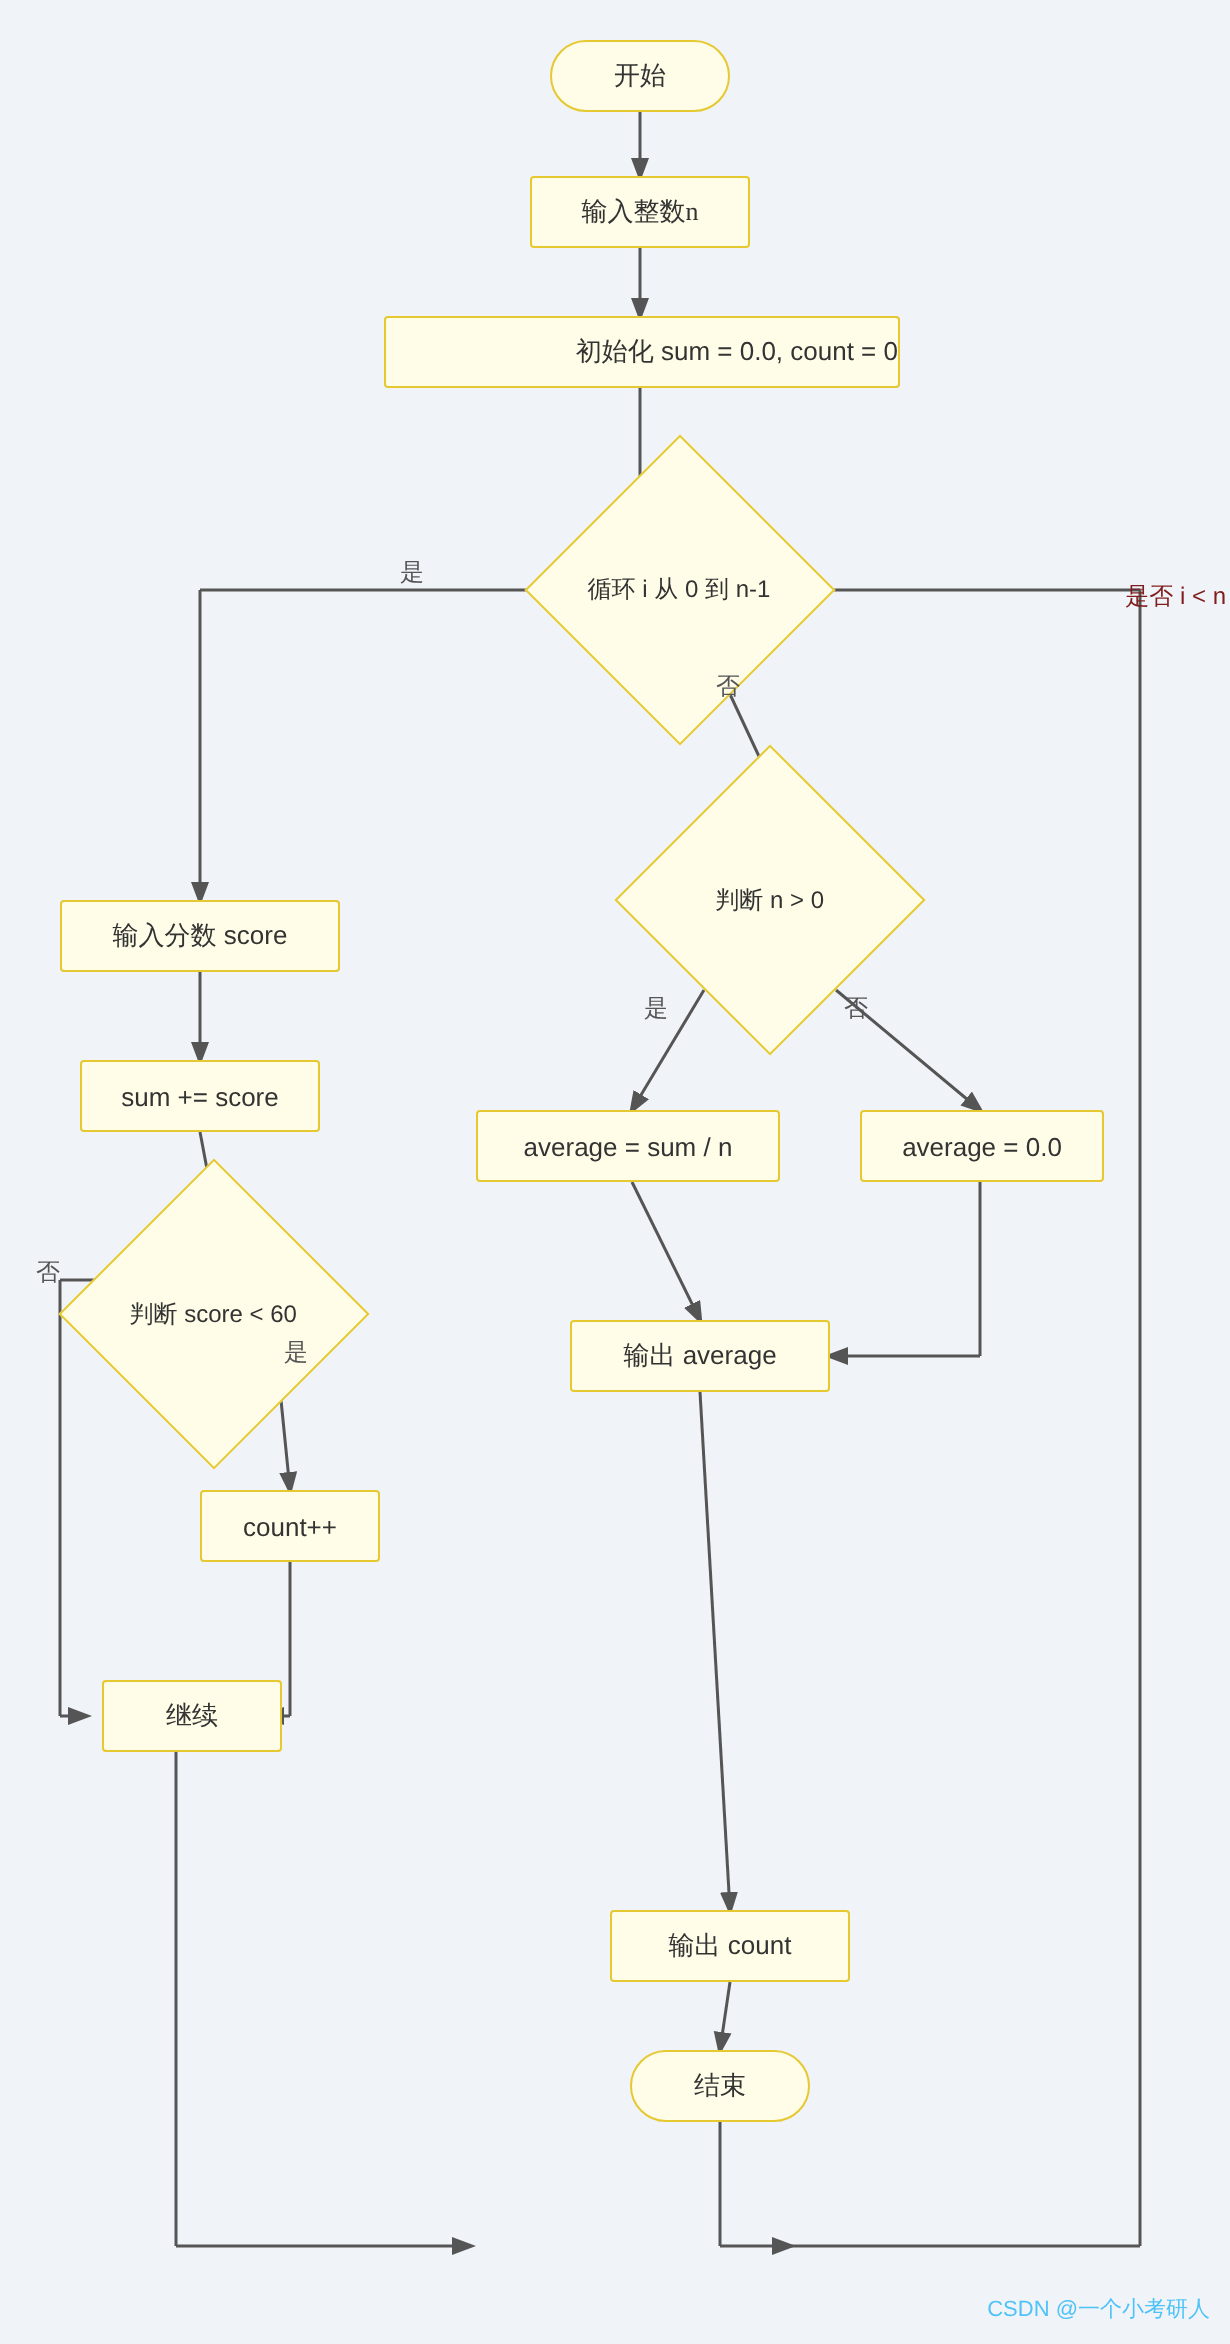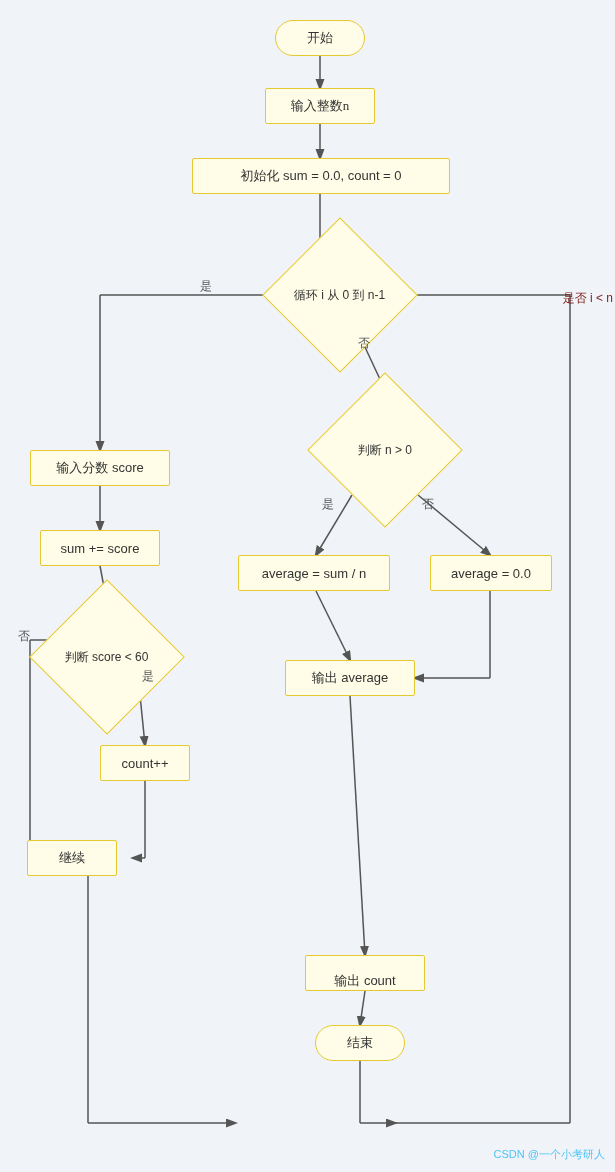--- a/index.html
+++ b/index.html
@@ -138,21 +138,21 @@
   </svg>
 
   <div class="node rect-node" style="left:275px; top:20px; width:90px; height:36px; border-radius:18px;">
     <span>开始</span>
   </div>
 
   <div class="node rect-node" style="left:265px; top:88px; width:110px; height:36px;font-family:Liberation Serif, serif;">
     <span>输入整数n</span>
   </div>
 
-  <div class="node rect-node" style="left:192px; top:158px; width:258px; height:36px;">
+  <div class="node rect-node" style="left:192px; top:158px; width:258px; height:36px;justify-content:flex-end;">
     <span>初始化 sum = 0.0, count = 0</span>
   </div>
 
   <div class="diamond-wrapper" style="left:283px; top:238px; width:114px; height:114px;">
     <div class="diamond-inner">
       <div class="diamond-text">循环 i 从 0 到 n-1</div>
     </div>
   </div>
 
   <div class="label" style="left:200px; top:278px;">是</div>
@@ -174,21 +174,21 @@
   </div>
 
   <div class="label" style="left:142px; top:668px;">是</div>
 
   <div class="label" style="left:18px; top:628px;">否</div>
 
   <div class="node rect-node" style="left:100px; top:745px; width:90px; height:36px;">
     <span>count++</span>
   </div>
 
-  <div class="node rect-node" style="left:27px; top:840px; width:90px; height:36px;">
+  <div class="node rect-node" style="left:51px; top:840px; width:90px; height:36px;">
     <span>继续</span>
   </div>
 
   <div class="diamond-wrapper" style="left:328px; top:393px; width:114px; height:114px;">
     <div class="diamond-inner">
       <div class="diamond-text">判断 n &gt; 0</div>
     </div>
   </div>
 
   <div class="label" style="left:322px; top:496px;">是</div>
@@ -200,21 +200,21 @@
   </div>
 
   <div class="node rect-node" style="left:430px; top:555px; width:122px; height:36px;">
     <span>average = 0.0</span>
   </div>
 
   <div class="node rect-node" style="left:285px; top:660px; width:130px; height:36px;">
     <span>输出 average</span>
   </div>
 
-  <div class="node rect-node" style="left:305px; top:955px; width:120px; height:36px;align-items:flex-end;">
+  <div class="node rect-node" style="left:305px; top:955px; width:120px; height:36px;">
     <span>输出 count</span>
   </div>
 
   <div class="node rect-node" style="left:315px; top:1025px; width:90px; height:36px; border-radius:18px;">
     <span>结束</span>
   </div>
 
 
   <div class="label" style="right:2px; top:290px; color:#7f1d1d; font-size:12px;">
     <span>是否 i &lt; n</span>

